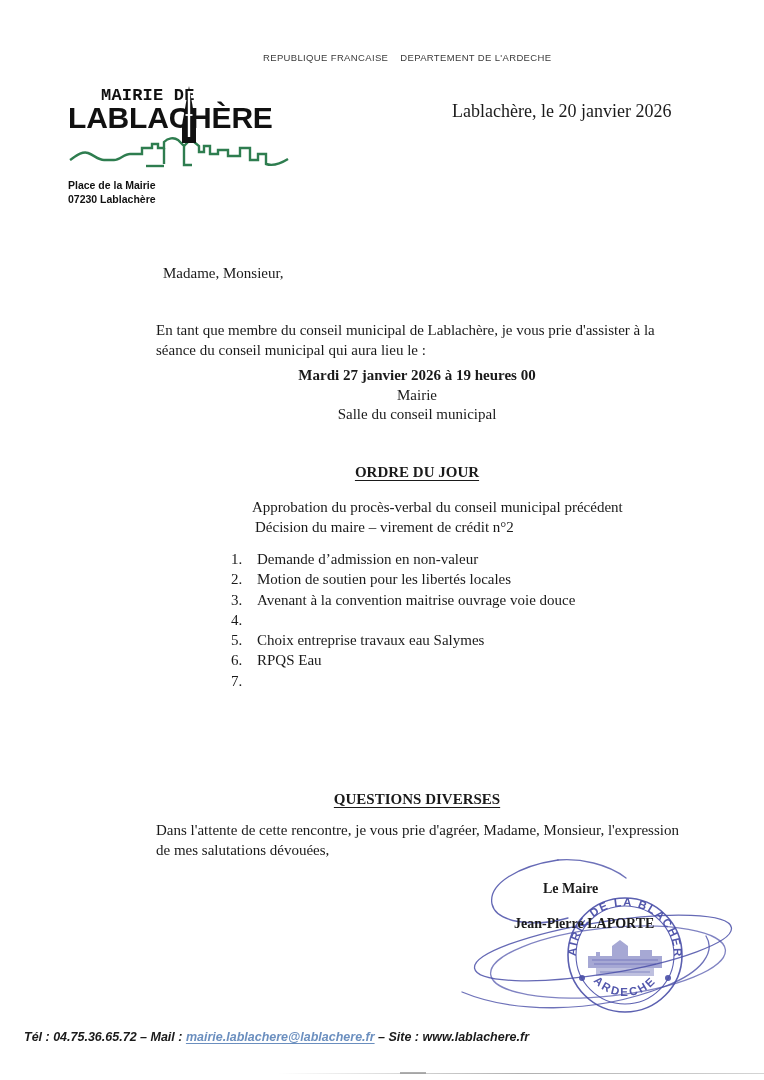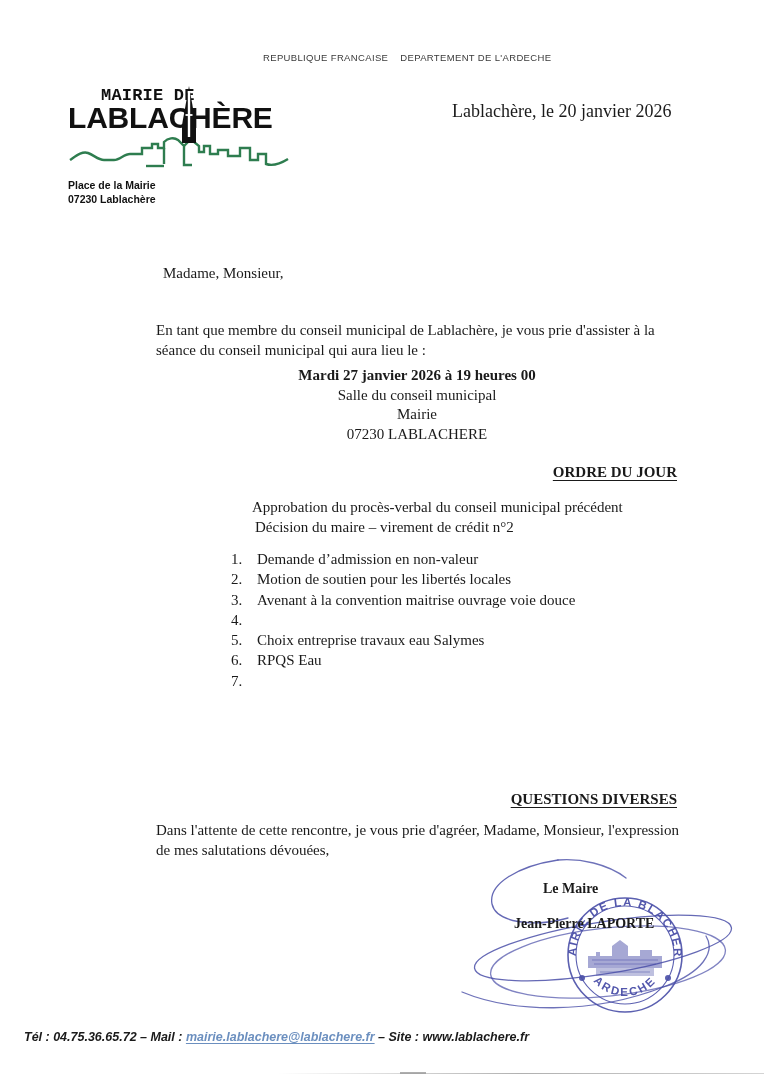--- a/index.html
+++ b/index.html
@@ -122,21 +122,21 @@
     line-height: 19.5px;
   }
   .meeting-block .when {
     font-weight: bold;
   }
 
   .section-title {
     position: absolute;
     width: 520px;
     left: 157px;
-    text-align: right;
+    text-align: center;
     font-weight: bold;
     font-size: 15px;
   }
   .section-title span {
     text-decoration: underline;
     text-underline-offset: 2.5px;
   }
   #ordre-du-jour { top: 464px; }
   #questions-diverses { top: 791px; }
 
@@ -284,23 +284,22 @@
     </div>
   </div>
 
   <div class="date-line">Lablachère, le 20 janvier 2026</div>
 
   <div class="salutation">Madame, Monsieur,</div>
   <div class="intro">En tant que membre du conseil municipal de Lablachère, je vous prie d'assister à la séance du conseil municipal qui aura lieu le :</div>
 
   <div class="meeting-block">
     <div class="when">Mardi 27 janvier 2026 à 19 heures 00</div>
+    <div>Mairie</div>
     <div>Salle du conseil municipal</div>
-    <div>Mairie</div>
-    <div>07230 LABLACHERE</div>
   </div>
 
   <div class="section-title" id="ordre-du-jour">
     <span>ORDRE DU JOUR</span>
   </div>
 
   <div class="preitems">
     <div>Approbation du procès-verbal du conseil municipal précédent</div>
     <div>Décision du maire – virement de crédit n°2</div>
   </div>

